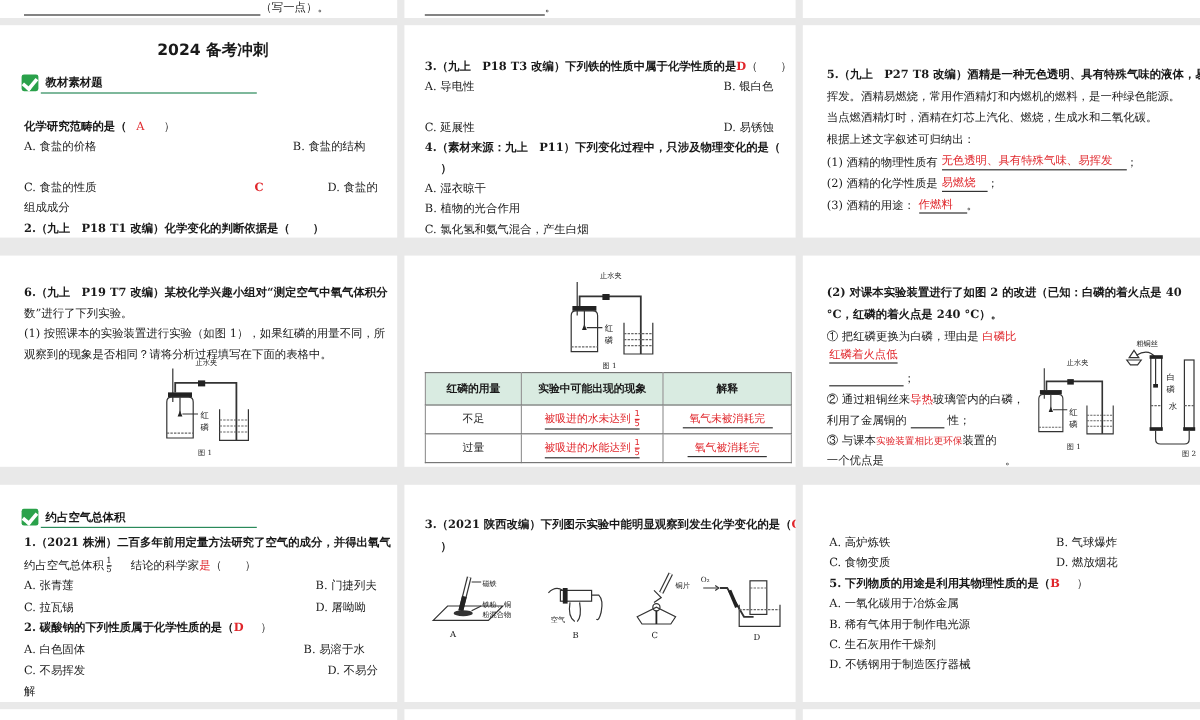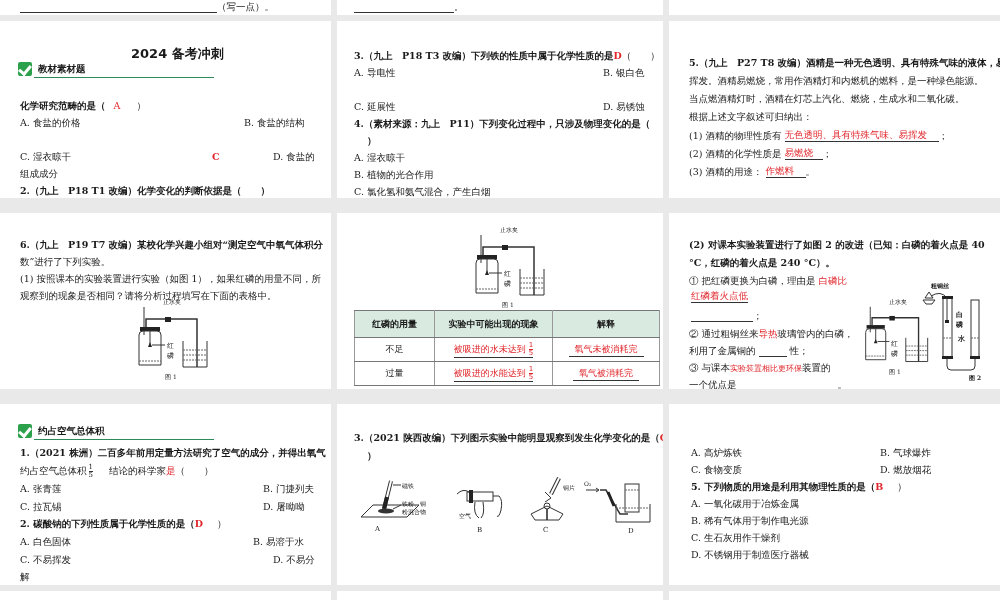--- a/index.html
+++ b/index.html
@@ -36,32 +36,32 @@
   </div>
 </div>
 <div class="slide" style="left:337px;top:0;width:326px;height:15px;">
   <div class="ln" style="left:17px;top:0px;">
     <span class="uline" style="width:100px;height:9px;"></span><span>。</span>
   </div>
 </div>
 <div class="slide" style="left:669px;top:0;width:331px;height:15px;"></div>
 
 <div class="slide" style="left:0;top:21px;width:331px;height:177px;">
-  <div class="title" style="left:131px;top:24px;text-align:center;">2024 备考冲刺</div>
+  <div class="title" style="left:131px;top:12px;text-align:center;">2024 备考冲刺</div>
   <div class="sec" style="left:18px;top:40px;">
     <span class="chk"></span>
     <span class="lbl">教材素材题</span>
     <span class="bar" style="width:180px;"></span>
   </div>
   <div class="ln" style="left:20px;top:78px;">
     <span class="b">化学研究范畴的是（</span><span class="ans" style="margin-left:8px;">A</span><span style="margin-left:16px;">）</span>
   </div>
   <div class="ln" style="left:20px;top:95px;">A. 食盐的价格</div>
   <div class="ln" style="left:244px;top:95px;">B. 食盐的结构</div>
-  <div class="ln" style="left:20px;top:129px;">C. 湿衣晾干</div>
+  <div class="ln" style="left:20px;top:129px;">C. 食盐的性质</div>
   <div class="ln ans b" style="left:212px;top:129px;">C</div>
   <div class="ln" style="left:273px;top:129px;">D. 食盐的</div>
   <div class="ln" style="left:20px;top:146px;">组成成分</div>
   <div class="ln b" style="left:20px;top:163px;">2.（九上　P18 T1 改编）化学变化的判断依据是（　　）</div>
 </div>
 
 <div class="slide" style="left:337px;top:21px;width:326px;height:177px;">
   <div class="ln" style="left:17px;top:28px;">
     <span class="b">3.（九上　P18 T3 改编）下列铁的性质中属于化学性质的是</span><span class="ans b">D</span><span>（　　）</span>
   </div>
@@ -203,21 +203,21 @@
       <line x1="17" y1="40" x2="30" y2="40" stroke="#333"></line>
       <path d="M48 36 V62 H72 V36" fill="none" stroke="#333"></path>
       <line x1="48" y1="45" x2="72" y2="45" stroke="#666" stroke-dasharray="2 1"></line>
       <line x1="48" y1="50" x2="72" y2="50" stroke="#666" stroke-dasharray="2 1"></line>
       <line x1="48" y1="55" x2="72" y2="55" stroke="#666" stroke-dasharray="2 1"></line>
     </svg>
     <div class="cap" style="left:28px;top:-7px;">止水夹</div>
     <div class="cap" style="left:30px;top:34px;width:8px;white-space:normal;font-size:7px;">红磷</div>
     <div class="cap" style="left:28px;top:63px;">图 1</div>
   </div>
-  <div class="fig" style="left:252px;top:75px;width:62px;height:95px;font-weight:bold;">
+  <div class="fig" style="left:268px;top:75px;width:62px;height:95px;">
     <svg width="62" height="85" viewBox="0 0 62 85">
       <path d="M4 10 L8 4 L12 10 Z" fill="none" stroke="#333"></path>
       <path d="M2 12 H14 L11 16 H5 Z" fill="none" stroke="#333"></path>
       <path d="M10 8 Q20 2 26 10" fill="none" stroke="#333"></path>
       <rect x="22" y="10" width="9" height="60" fill="none" stroke="#333"></rect>
       <rect x="21" y="8" width="11" height="3" fill="#222"></rect>
       <line x1="26" y1="10" x2="26" y2="32" stroke="#333"></line>
       <rect x="24" y="32" width="4" height="3" fill="#222"></rect>
       <line x1="22" y1="50" x2="31" y2="50" stroke="#666" stroke-dasharray="2 1"></line>
       <rect x="21" y="68" width="11" height="3" fill="#222"></rect>

